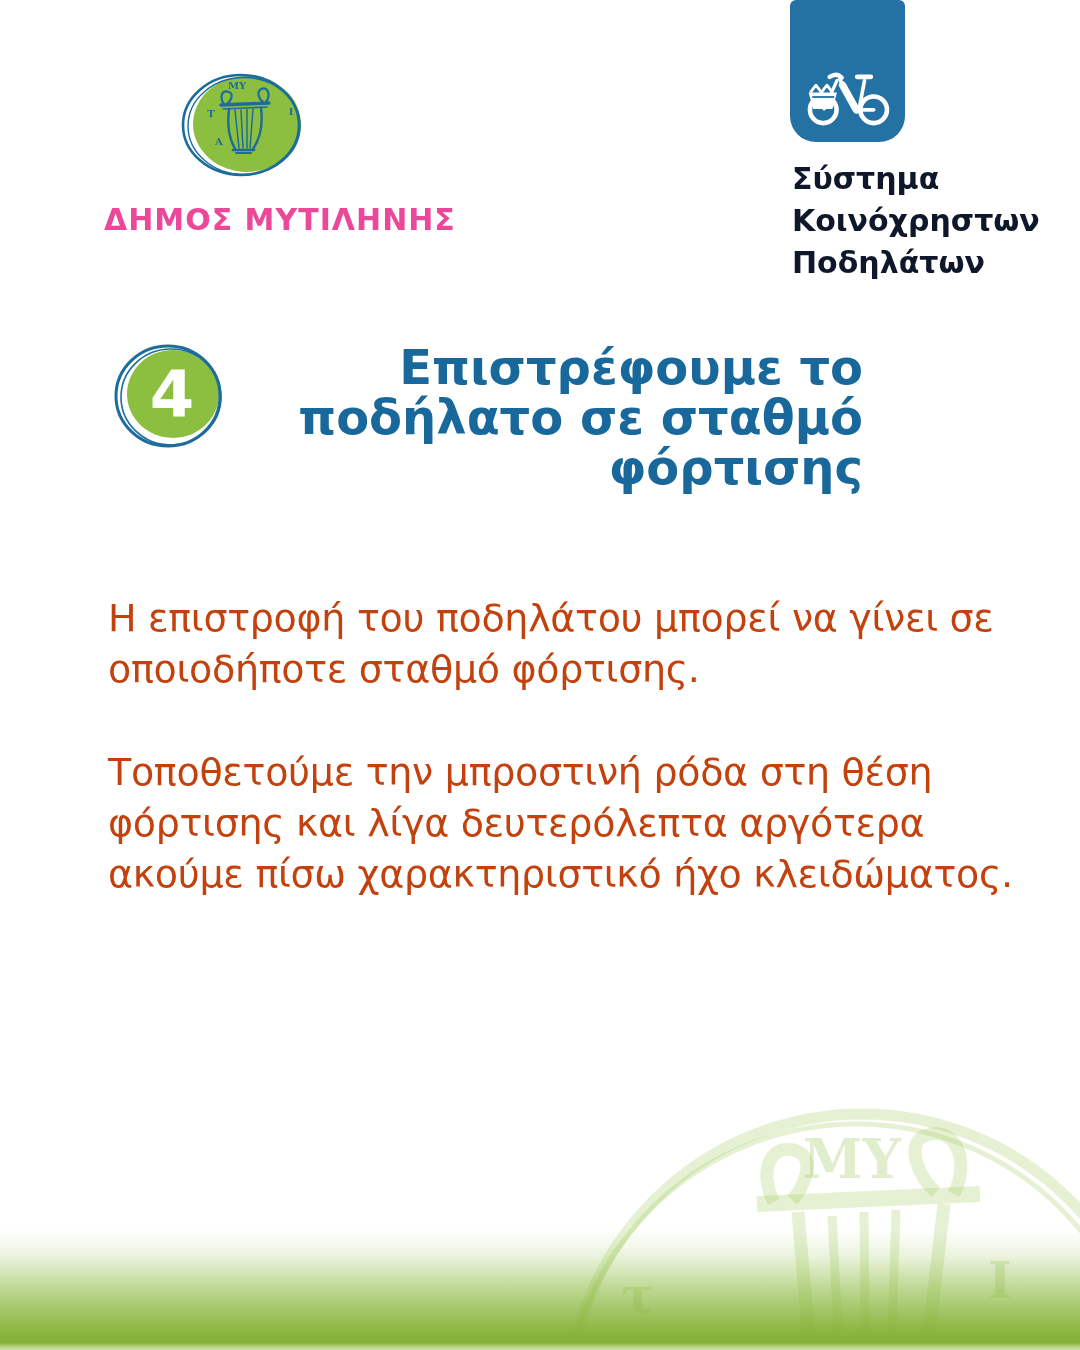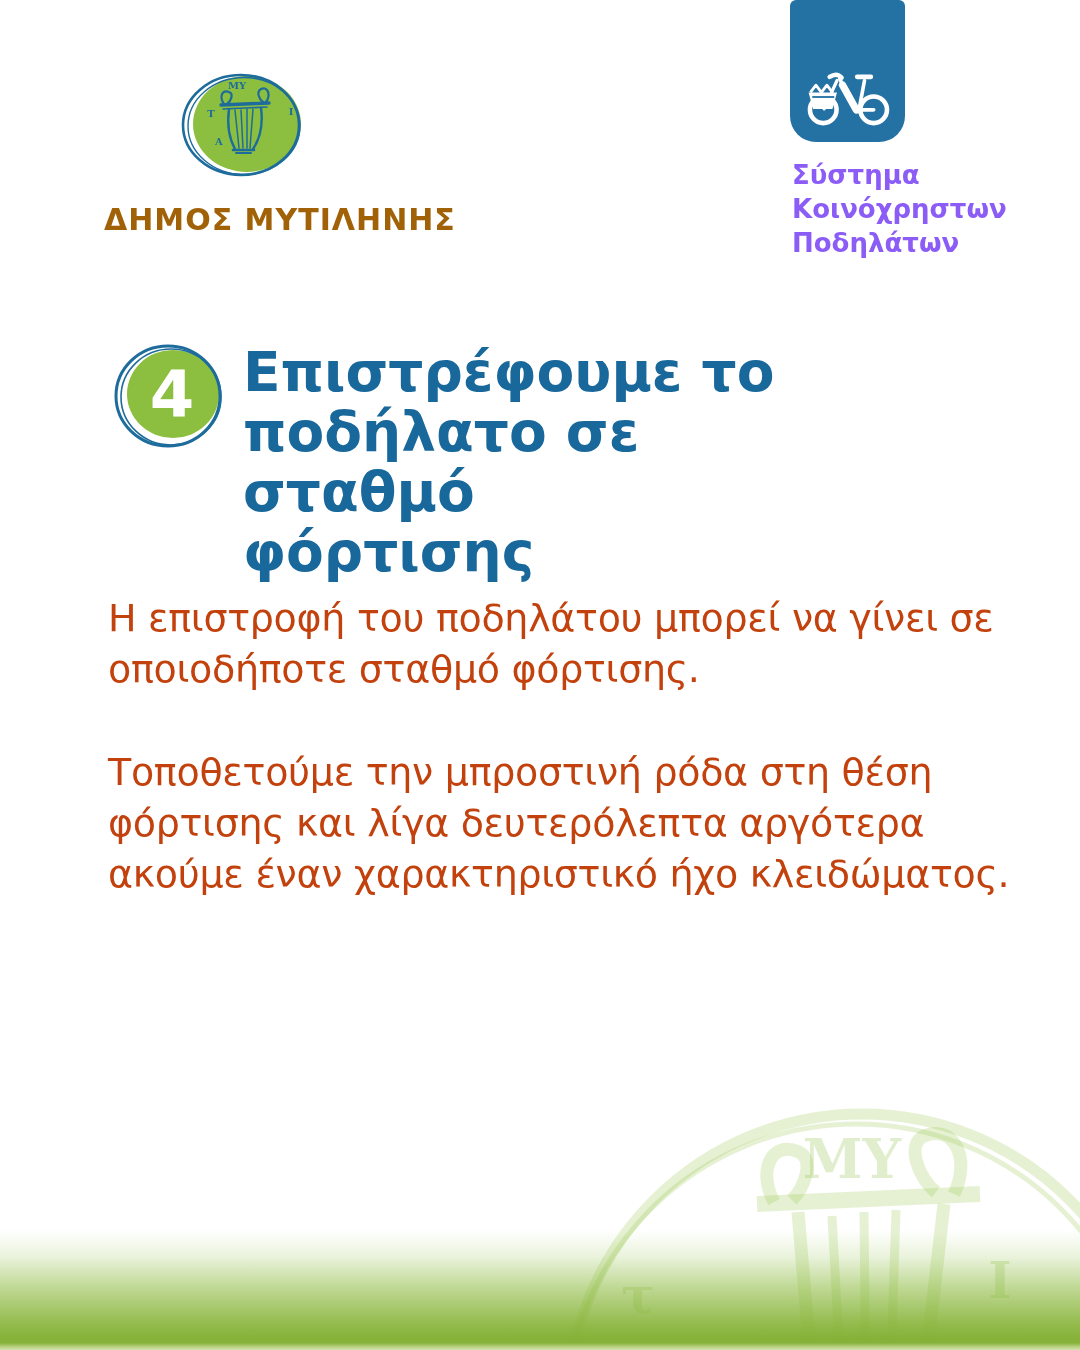--- a/index.html
+++ b/index.html
@@ -10,39 +10,39 @@
     background:#ffffff;
     overflow:hidden;
     font-family:"DejaVu Sans", sans-serif;
     margin:0 auto;
   }
   
   .logo-svg { position:absolute; left:181px; top:72px; width:124px; height:108px; }
   .municipality {
     position:absolute; left:104px; top:202px;
     font-size:30px; font-weight:bold; letter-spacing:1px;
-    color:#a16207; white-space:nowrap;
+    color:#ec4899; white-space:nowrap;
   }
   .system-badge {
     position:absolute; left:790px; top:0; width:115px; height:142px;
     background:#2472a3; border-radius:6px 6px 26px 26px;
     display:flex; align-items:flex-end; justify-content:center;
   }
   .system-badge svg { margin-bottom:14px; }
   .system-name {
     position:absolute; left:792px; top:158px;
-    font-size:26px; font-weight:bold; line-height:34px;
-    color:#8b5cf6; white-space:pre-line;
+    font-size:30px; font-weight:bold; line-height:42px;
+    color:#0f172a; white-space:pre-line;
   }
   
   .step-badge-svg { position:absolute; left:110px; top:339px; width:120px; height:114px; }
   .step-title {
     position:absolute; left:243px; top:342px; width:620px;
-    font-size:55px; font-weight:bold; line-height:60px;
-    color:#19689b; white-space:pre-line;
+    font-size:48px; font-weight:bold; line-height:50px;
+    color:#19689b; white-space:pre-line;text-align:right;
   }
   
   .body-text {
     position:absolute; left:108px; top:593px; width:950px;
     font-size:38px; line-height:51px; letter-spacing:-0.3px;
     color:#c2410c;
   }
   .body-text p { white-space:pre-line; margin:0 0 52px 0; }
   .body-text p:last-child { margin-bottom:0; }
   
@@ -135,21 +135,21 @@
 
   <h1 class="step-title">Επιστρέφουμε το
 ποδήλατο σε σταθμό
 φόρτισης</h1>
 
   <div class="body-text">
     <p>Η επιστροφή του ποδηλάτου μπορεί να γίνει σε
 οποιοδήποτε σταθμό φόρτισης.</p>
     <p>Τοποθετούμε την μπροστινή ρόδα στη θέση
 φόρτισης και λίγα δευτερόλεπτα αργότερα
-ακούμε έναν χαρακτηριστικό ήχο κλειδώματος.</p>
+ακούμε πίσω χαρακτηριστικό ήχο κλειδώματος.</p>
   </div>
 
   <svg class="watermark-svg" viewBox="0 0 620 620">
     <circle cx="310" cy="310" r="294" class="wm-stroke" stroke-width="11"></circle>
     <circle cx="304" cy="316" r="290" class="wm-stroke" stroke-width="5"></circle>
     <path d="M205,106 L428,96" class="wm-stroke" stroke-width="16"></path>
     <path d="M222,104 C205,72 220,42 247,54 C263,62 252,90 240,102" class="wm-stroke" stroke-width="13"></path>
     <path d="M402,96 C420,58 400,26 372,38 C354,46 366,80 384,94" class="wm-stroke" stroke-width="13"></path>
     <path d="M246,114 L272,420" class="wm-stroke" stroke-width="13"></path>
     <path d="M392,106 L356,420" class="wm-stroke" stroke-width="13"></path>

